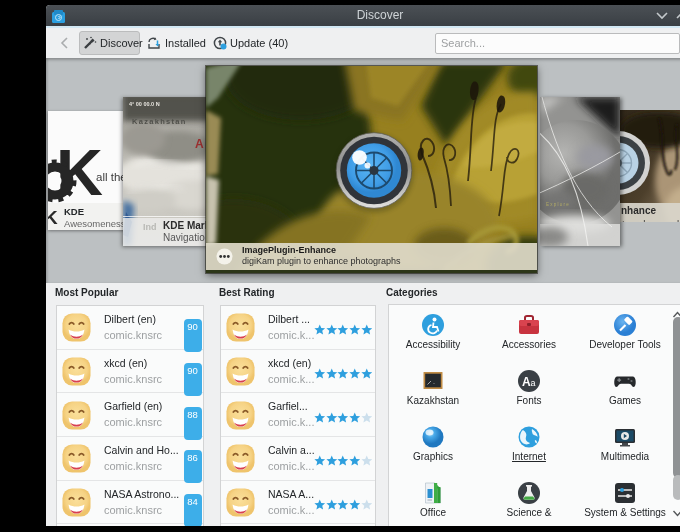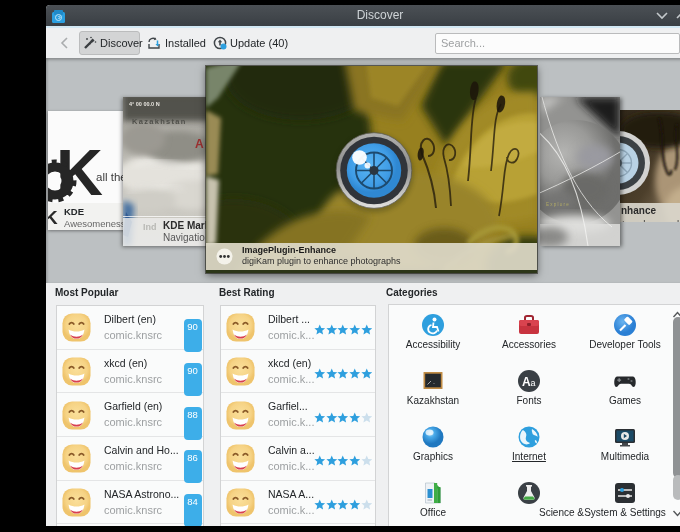--- a/index.html
+++ b/index.html
@@ -647,21 +647,21 @@
             <rect x="6.5" y="8" width="5" height="9" fill="#2a8fd0"></rect>
             <path d="M6.5 19 L11 19" stroke="#8a98a4" stroke-width="0.8"></path>
           </svg></div>
   <div class="catlbl" style="left:-11px;top:202px;">Office</div>
         <div class="abs" style="left:128px;top:176px;width:24px;height:24px;"><svg width="24" height="24" viewBox="0 0 24 24">
             <circle cx="12" cy="12" r="11" fill="#3a4045"></circle>
             <path d="M10 5 L10 10 L6.5 16.5 C6 18 7 19 8.5 19 L15.5 19 C17 19 18 18 17.5 16.5 L14 10 L14 5 Z" fill="#eee"></path>
             <path d="M8 15.5 L16 15.5 L17.3 17.2 C17.5 18.2 17 18.8 15.8 18.8 L8.2 18.8 C7 18.8 6.5 18.2 6.7 17.2 Z" fill="#4a4"></path>
             <rect x="9" y="4" width="6" height="1.6" fill="#eee"></rect>
           </svg></div>
-  <div class="catlbl" style="left:85px;top:202px;text-align:right;">Science &amp;</div>
+  <div class="catlbl" style="left:85px;top:202px;">Science &amp;</div>
         <div class="abs" style="left:224px;top:176px;width:24px;height:24px;"><svg width="24" height="24" viewBox="0 0 24 24">
             <rect x="2" y="2" width="20" height="20" rx="3" fill="#2b2f33"></rect>
             <path d="M5 9 H19 M5 15 H19" stroke="#e8e8e8" stroke-width="1.6"></path>
             <circle cx="9" cy="9" r="2" fill="#2e9fde"></circle>
             <circle cx="15" cy="15" r="2" fill="#e8e8e8"></circle>
           </svg></div>
   <div class="catlbl" style="left:181px;top:202px;">System &amp; Settings</div>
         <div class="abs" style="left:283px;top:0px;width:11px;height:220px;">
   <svg width="11" height="10" style="position:absolute;top:5px;left:0;">
             <path d="M1.5 7 L5.5 2.5 L9.5 7" fill="none" stroke="#55585a" stroke-width="1.4"></path>

